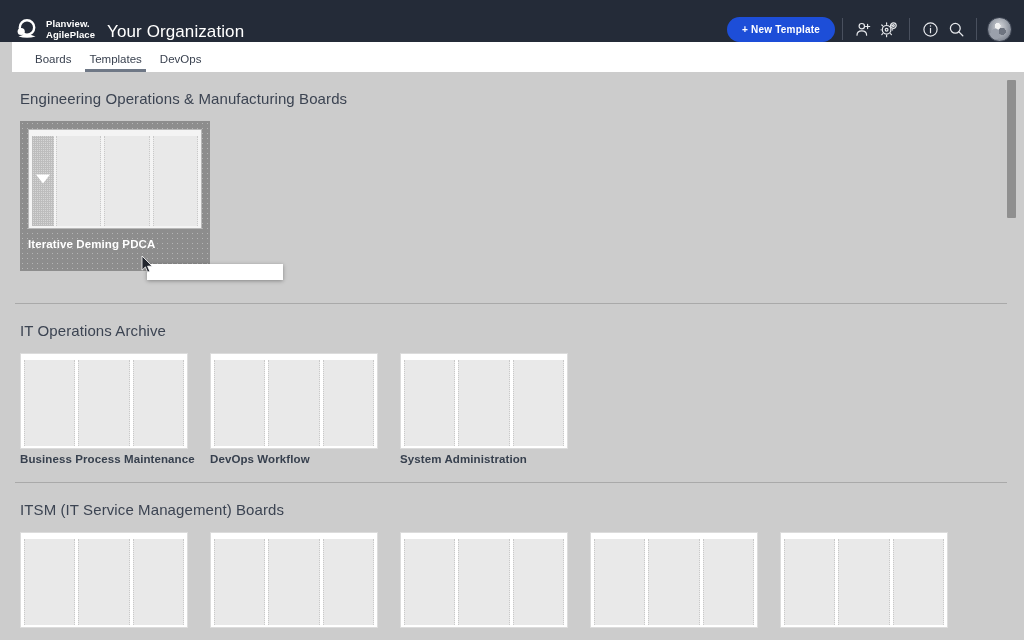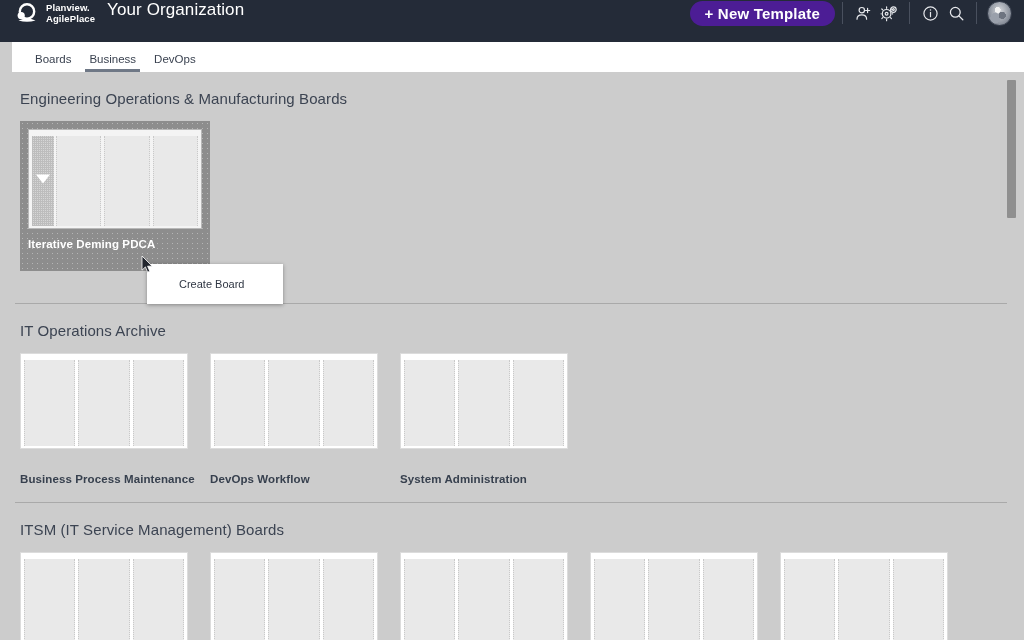--- a/index.html
+++ b/index.html
@@ -8,21 +8,21 @@
     overflow: hidden;
     font-family: "Liberation Sans", sans-serif;
     background: #cccccc;
   }
 
   
   .topbar {
     position: absolute; top: 0; left: 0;
     width: 1024px; height: 42px;
     background: #242b38;
-    display: flex; align-items: flex-start;
+    display: flex; align-items: flex-end;
   }
   .brand {
     display: flex; align-items: center;
     margin-left: 14px;
   }
   .brand-mark {
     width: 26px; height: 26px;
     position: relative;
     flex: 0 0 auto;
   }
@@ -42,27 +42,27 @@
     font-size: 17px;
     font-weight: normal;
     letter-spacing: .1px;
   }
   .topbar-right {
     margin-left: auto;
     display: flex; align-items: center;
     margin-right: 12px;
   }
   .new-template-btn {
-    background: #4c1d95;
+    background: #1d4ed8;
     color: #ffffff;
     border: none;
     border-radius: 14px;
     height: 25px;
     padding: 0 15px;
-    font-size: 15px;
+    font-size: 10px;
     font-weight: bold;
     font-family: "Liberation Sans", sans-serif;
     letter-spacing: .2px;
     cursor: pointer;
     display: flex; align-items: center;
     white-space: nowrap;
   }
   .icon-sep {
     width: 1px; height: 22px;
     background: #49505e;
@@ -162,21 +162,21 @@
     margin: 6px 1px 2px 2px;
     border-left: 1px dotted #c9c9c9;
     border-right: 1px dotted #c9c9c9;
   }
   .thumb .lane:first-child { margin-left: 3px; }
   .thumb .lane:last-child { margin-right: 3px; }
   .card-label {
     font-size: 11.5px;
     font-weight: bold;
     color: #37404e;
-    margin-top: 24px;
+    margin-top: 4px;
     letter-spacing: .1px;
     white-space: nowrap;
   }
 
   
   .card.selected {
     width: 190px;
     padding: 8px 8px 0 8px;
     background-color: #8d8d8d;
     background-image:
@@ -327,21 +327,21 @@
     </div>
 
     <div class="icon-sep"></div>
 
     <div class="avatar"></div>
   </div>
 </div>
 
 <div class="tabbar">
   <div class="tab">Boards</div>
-  <div class="tab active">Business</div>
+  <div class="tab active">Templates</div>
   <div class="tab">DevOps</div>
 </div>
 
 <div class="content">
 
   <div class="section">
     <div class="section-title">Engineering Operations &amp; Manufacturing Boards</div>
     <div class="cards-row">
 
       <div class="card selected">
@@ -442,24 +442,20 @@
           <div class="lane"></div>
           <div class="lane"></div>
         </div>
         <div class="card-label"></div>
       </div>
 
     </div>
   </div>
 
   <div class="ctx-menu">
-    <div class="ctx-item">
-      <span class="ctx-icon blank"></span>
-      <span class="ctx-label">Create Board</span>
-    </div>
   </div>
 
   <div class="cursor">
     <svg width="13" height="19" viewBox="0 0 13 19">
       <path d="M1 1 L1 15.2 L4.4 11.9 L6.6 17.2 L8.8 16.2 L6.6 11.2 L11.2 11.2 Z" fill="#22262e" stroke="#ffffff" stroke-width="0.8"></path>
     </svg>
   </div>
 
   <div class="scrollbar-track"></div>
   <div class="scrollbar-thumb"></div>

